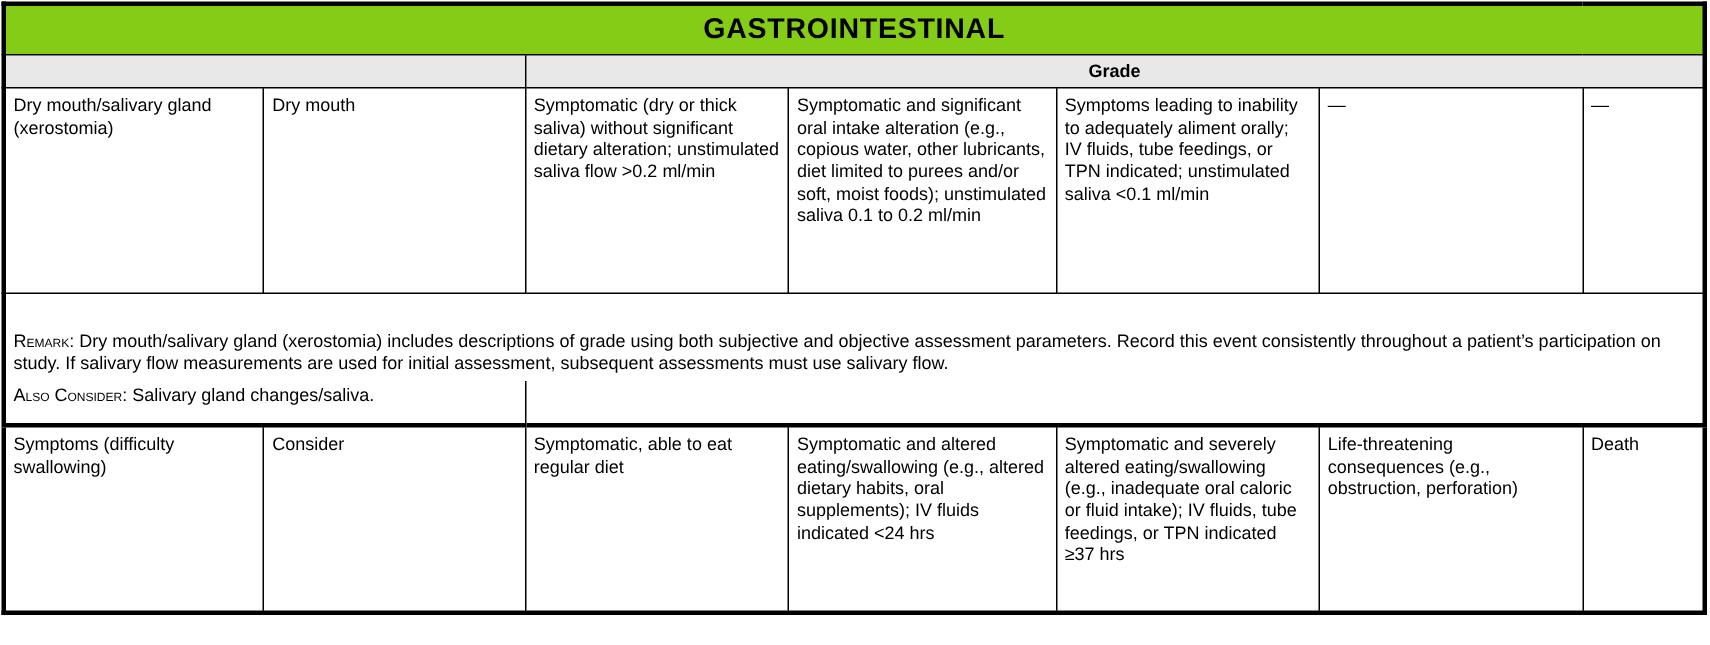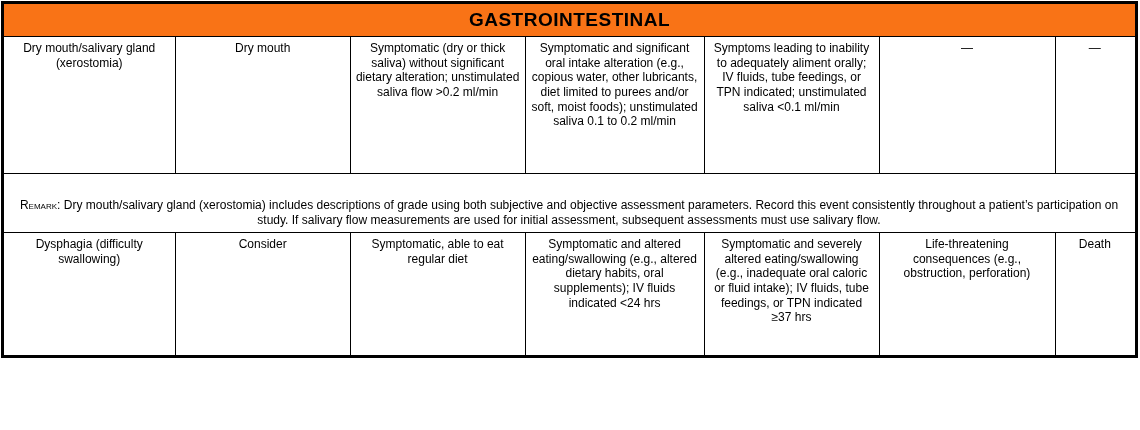--- a/index.html
+++ b/index.html
@@ -21,29 +21,29 @@
     top: 1px;
     left: 1px;
     width: 1137px;
     border-collapse: collapse;
     table-layout: fixed;
     border: 3px solid #000000;
   }
   table.ctcae th, table.ctcae td {
     border: 1px solid #000000;
     vertical-align: top;
-    text-align: center;
+    text-align: left;
     padding: 4px 6px 4px 5px;
     font-size: 12px;
     line-height: 1.22;
     font-weight: normal;
     overflow: hidden;
   }
   tr.title-row th {
-    background: #f97316;
+    background: #84cc16;
     text-align: center;
     vertical-align: middle;
     font-size: 19px;
     font-weight: bold;
     letter-spacing: 0.5px;
     height: 26px;
     padding: 3px;
   }
   tr.grade-row th {
     background: #e8e8e8;
@@ -89,36 +89,46 @@
       <col style="width:175px">
       <col style="width:178px">
       <col style="width:175px">
       <col style="width:175px">
       <col style="width:81px">
     </colgroup>
     <tbody>
       <tr class="title-row">
         <th colspan="7">GASTROINTESTINAL</th>
       </tr>
+      <tr class="grade-row">
+        <th colspan="2"></th>
+        <th colspan="5">Grade</th>
+      </tr>
       <tr class="data-row data-row-1">
         <td>Dry mouth/salivary gland (xerostomia)</td>
         <td>Dry mouth</td>
         <td>Symptomatic (dry or thick saliva) without significant dietary alteration; unstimulated saliva flow &gt;0.2 ml/min</td>
         <td>Symptomatic and significant oral intake alteration (e.g., copious water, other lubricants, diet limited to purees and/or soft, moist foods); unstimulated saliva 0.1 to 0.2 ml/min</td>
         <td>Symptoms leading to inability to adequately aliment orally; IV fluids, tube feedings, or TPN indicated; unstimulated saliva &lt;0.1 ml/min</td>
         <td>—</td>
         <td>—</td>
       </tr>
       <tr class="remark-row">
         <td colspan="7">
           <p class="note"><span class="sc-label">Remark:</span> <span>Dry mouth/salivary gland (xerostomia) includes descriptions of grade using both subjective and objective assessment parameters. Record this event consistently throughout a patient’s participation on study. If salivary flow measurements are used for initial assessment, subsequent assessments must use salivary flow.</span></p>
         </td>
       </tr>
+      <tr class="also-row">
+        <td colspan="2">
+          <p class="note"><span class="sc-label">Also Consider:</span> <span>Salivary gland changes/saliva.</span></p>
+        </td>
+        <td colspan="5"></td>
+      </tr>
       <tr class="data-row data-row-2">
-        <td>Dysphagia (difficulty swallowing)</td>
+        <td>Symptoms (difficulty swallowing)</td>
         <td>Consider</td>
         <td>Symptomatic, able to eat regular diet</td>
         <td>Symptomatic and altered eating/swallowing (e.g., altered dietary habits, oral supplements); IV fluids indicated &lt;24 hrs</td>
         <td>Symptomatic and severely altered eating/swallowing (e.g., inadequate oral caloric or fluid intake); IV fluids, tube feedings, or TPN indicated ≥37 hrs</td>
         <td>Life-threatening consequences (e.g., obstruction, perforation)</td>
         <td>Death</td>
       </tr>
     </tbody>
   </table>
 </div>

